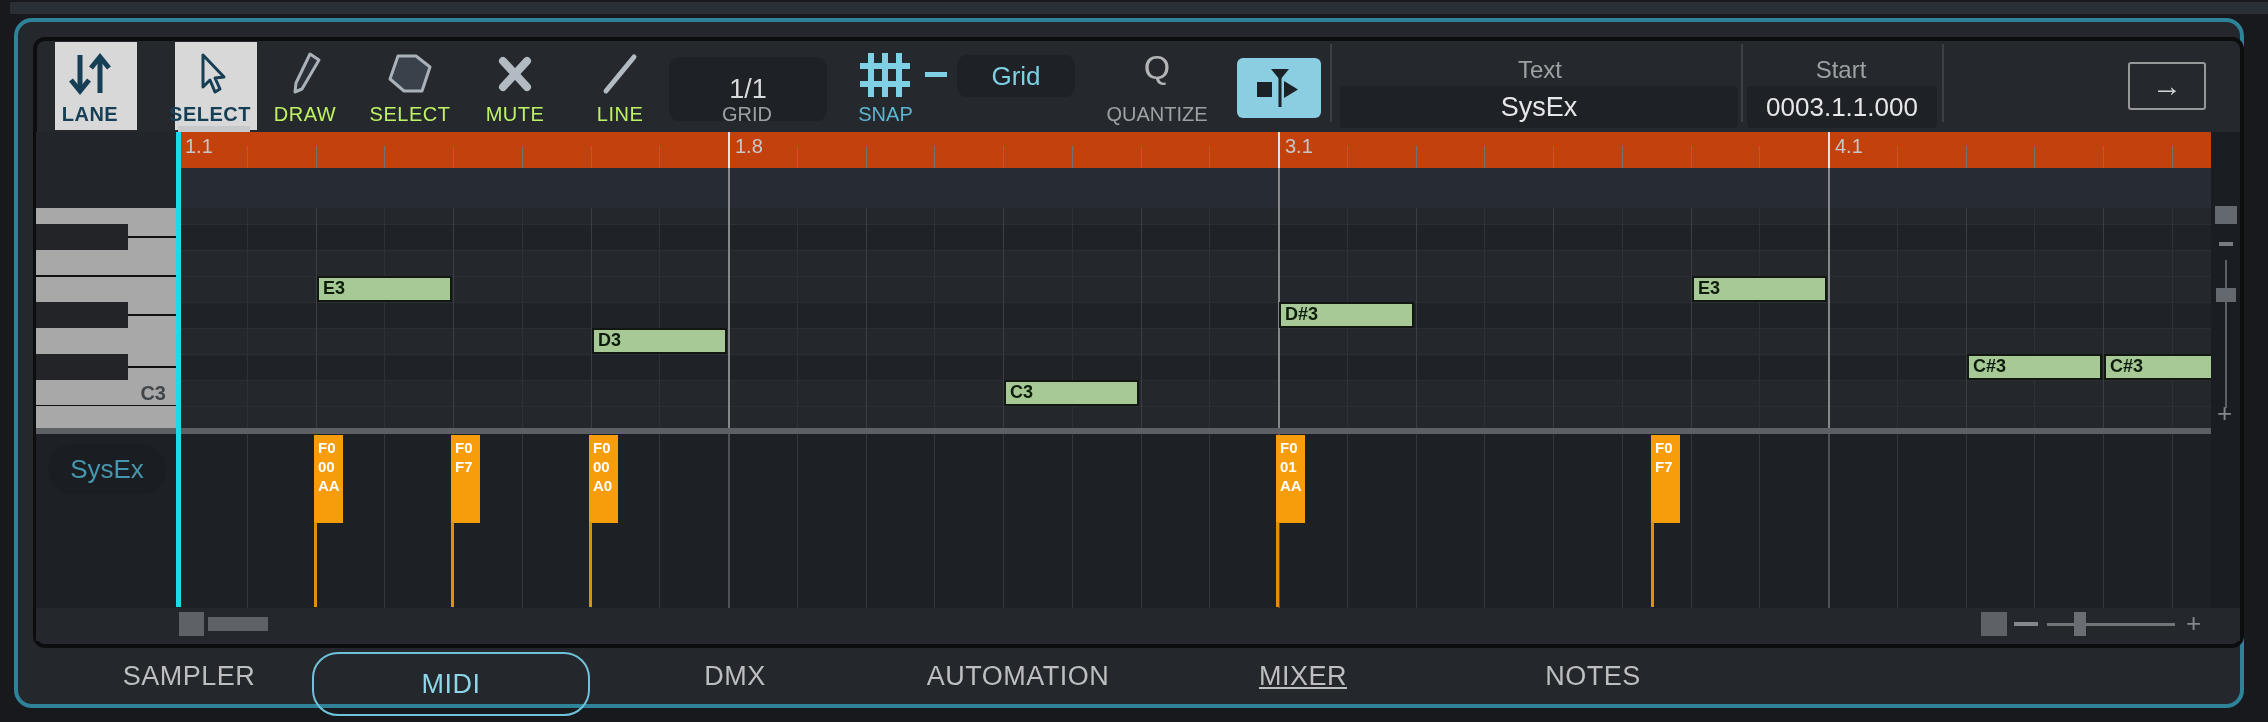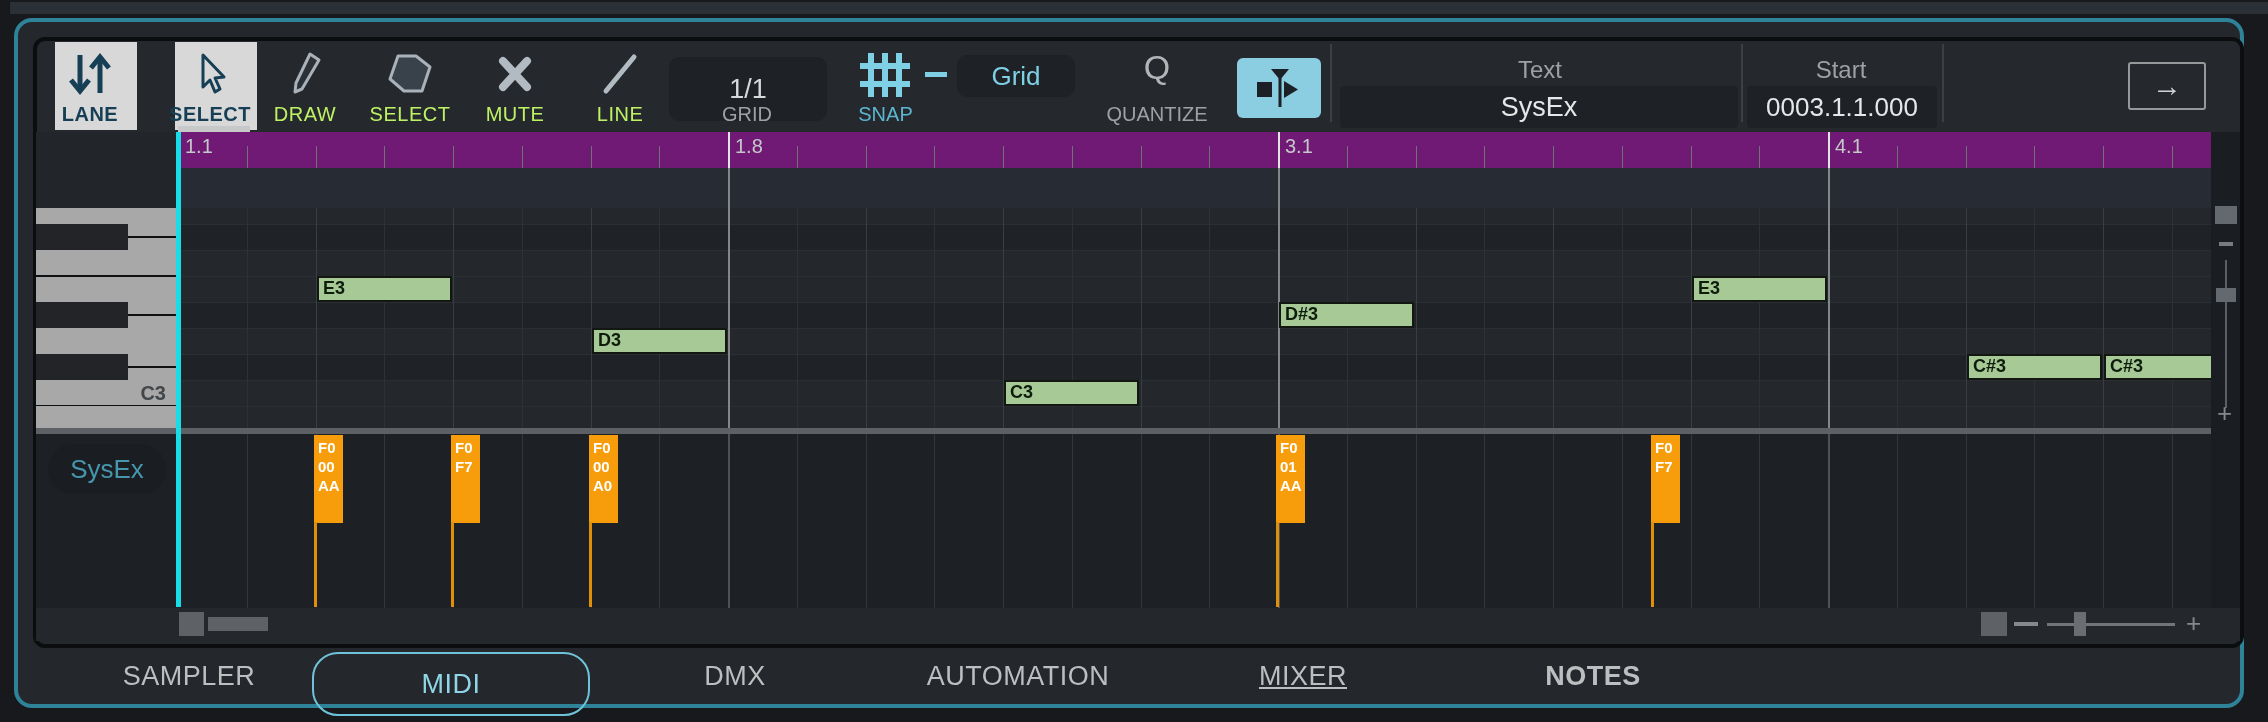--- a/index.html
+++ b/index.html
@@ -24,21 +24,21 @@
     align-items:center;justify-content:space-between;padding:6px 12px 4px 0;box-sizing:border-box;cursor:pointer;}
   .tool-btn .icon{height:52px;display:flex;align-items:center;justify-content:center;}
   .tool-btn .lbl{font-size:20px;color:#bef264;letter-spacing:0.5px;}
   .tool-btn.active{background:#d7d8d7;}
   .tool-btn.active .lbl{color:#163e54;font-weight:600;}
   .field-box{background:#1e2126;border-radius:10px;display:flex;align-items:center;justify-content:center;}
   .small-lbl{font-size:20px;color:#9ea1a4;text-align:center;}
   .cyan{color:#7fd0e4;}
   .tb-sep{top:44px;width:2px;height:78px;background:#3c4045;}
   
-  #ruler{left:178px;top:132px;width:2033px;height:36px;background:#701a75;overflow:hidden;cursor:pointer;}
+  #ruler{left:178px;top:132px;width:2033px;height:36px;background:#c2410c;overflow:hidden;cursor:pointer;}
   .ruler-tick{position:absolute;top:14px;width:1px;height:22px;background:#6e7275;}
   .ruler-measure{position:absolute;top:0;width:2px;height:36px;background:#e2e3e4;}
   .ruler-label{position:absolute;top:3px;font-size:20px;color:#c5c7c9;}
   #empty-zone{left:178px;top:168px;width:2033px;height:40px;background:#272c34;}
   #rowbg-clip{left:178px;top:208px;width:2033px;height:220px;overflow:hidden;}
   .rowbg{position:absolute;left:0;width:2033px;height:26px;}
   .row-white{background:#24272b;}
   .row-black{background:#1f2226;}
   .row-line{position:absolute;left:0;width:2033px;height:1px;background:#2b2e32;}
   #vlines-notes{left:178px;top:132px;width:2033px;height:296px;overflow:hidden;pointer-events:none;}
@@ -405,16 +405,16 @@
     </div>
   <div class="abs tab" style="left:660px;width:150px;">
       <span>DMX</span>
     </div>
   <div class="abs tab" style="left:903px;width:230px;">
       <span>AUTOMATION</span>
     </div>
   <div class="abs tab" style="left:1228px;width:150px;text-decoration:underline;">
       <span>MIXER</span>
     </div>
-  <div class="abs tab" style="left:1518px;width:150px;font-weight:bold;">
+  <div class="abs tab" style="left:1518px;width:150px;">
       <span>NOTES</span>
     </div>
 </div>
 
 </body></html>

